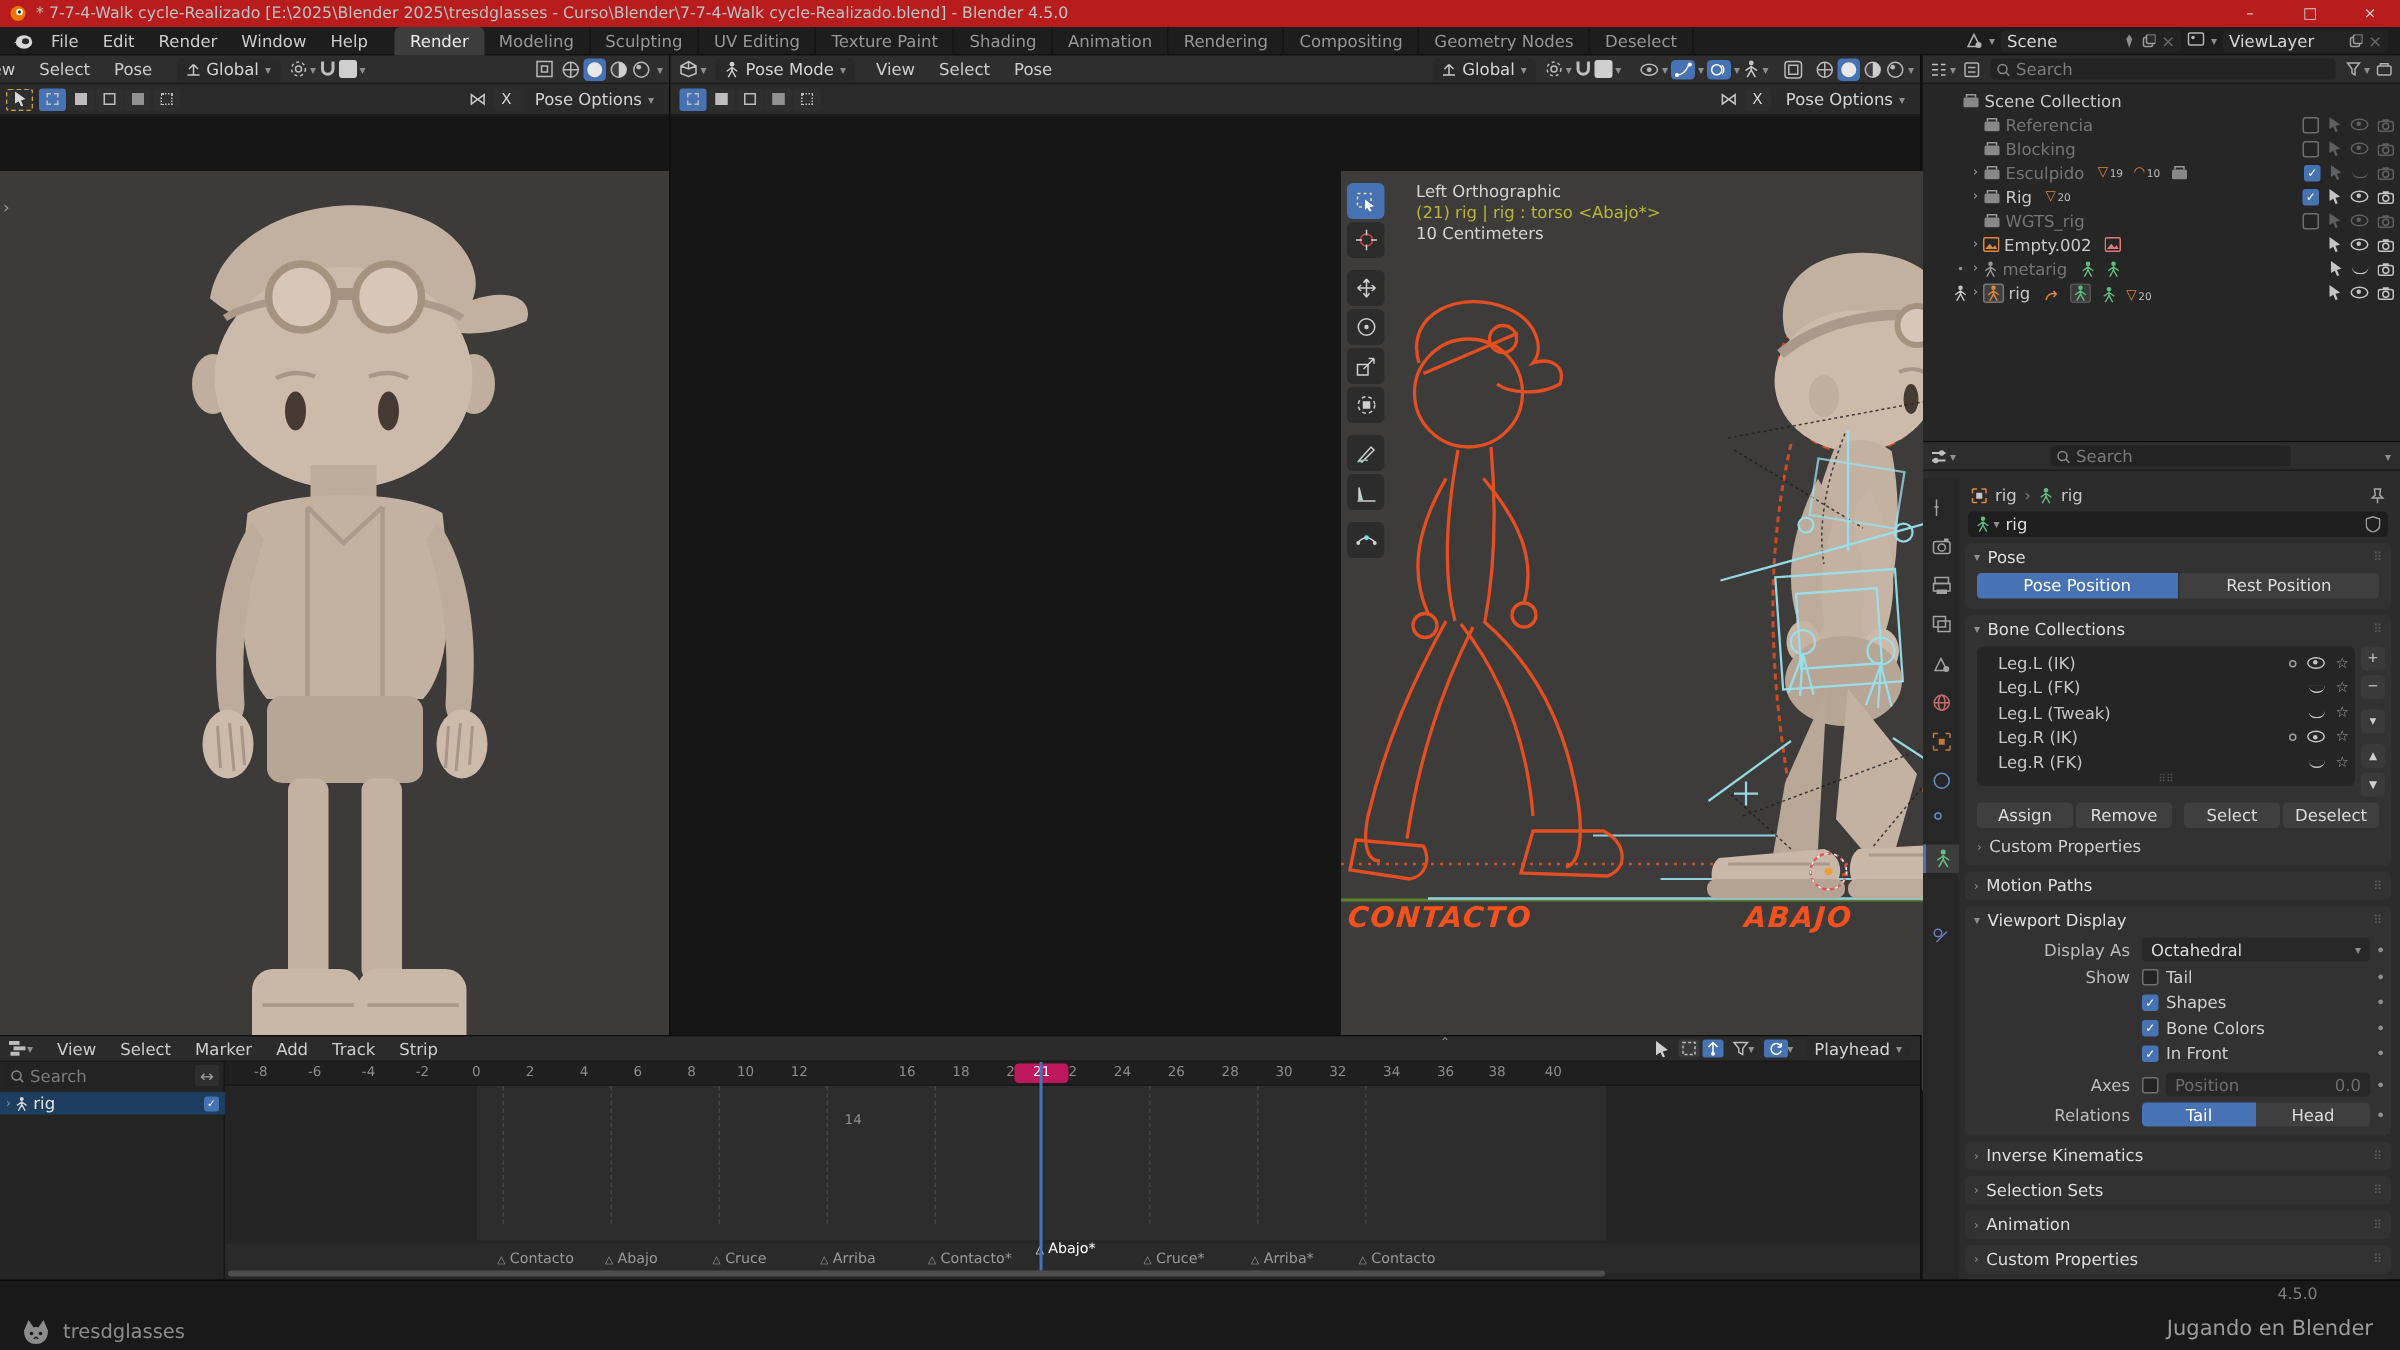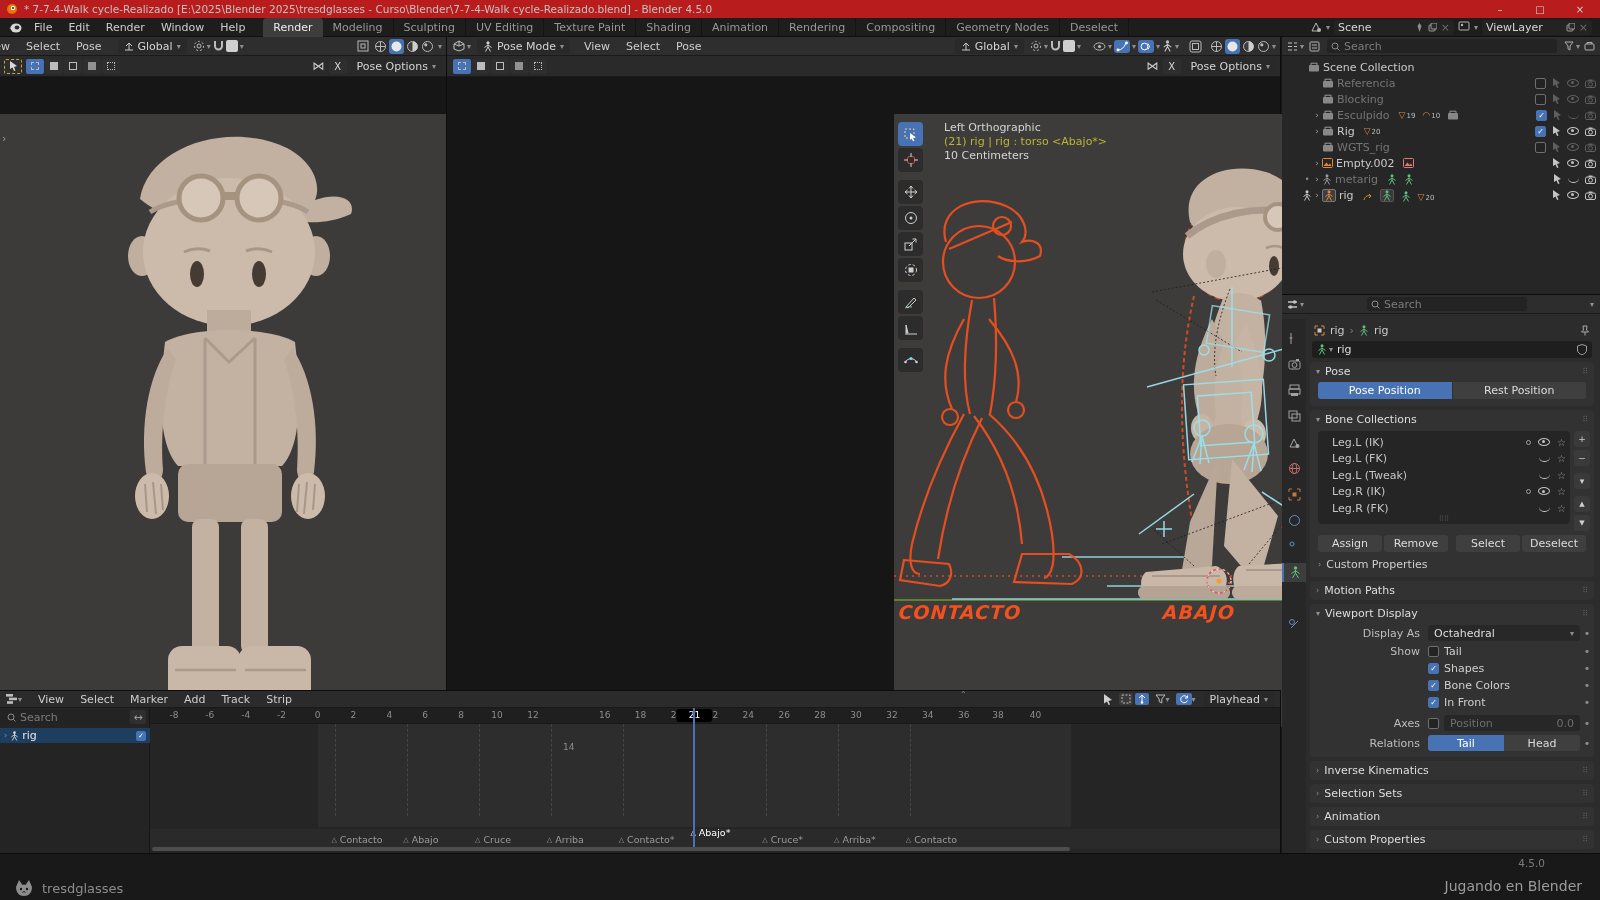--- a/index.html
+++ b/index.html
@@ -75,21 +75,21 @@
   .star{color:#9f9f9f;font-size:10px}
   .sidebtn{width:16px;height:16px;background:#3a3a3a;border-radius:3px;display:flex;align-items:center;justify-content:center;color:#cfcfcf;font-size:9px}
 
   
   #nla{left:0;top:690px;width:1281px;height:163px;background:#232323;border-top:1px solid #0d0d0d;border-right:1px solid #0d0d0d}
   #nla-h{height:17px;background:#2b2b2b;display:flex;align-items:center;border-bottom:1px solid #191919}
   #nla-left{position:absolute;left:0;top:17px;width:150px;bottom:0;background:#242424;border-right:1px solid #161616}
   #nla-tl{position:absolute;left:150px;top:17px;right:0;bottom:0;overflow:hidden;background:#252525}
   #nla-ruler{position:absolute;left:0;top:0;right:0;height:16px;background:#1f1f1f;border-bottom:1px solid #181818}
   .tick{position:absolute;top:2px;transform:translateX(-50%);color:#8d8d8d;font-size:9px}
-  .framebadge{position:absolute;top:1px;transform:translateX(-50%);background:#000000;color:#fff;border-radius:3px;padding:0 12px;font-size:9px;height:13px;line-height:13px}
+  .framebadge{position:absolute;top:1px;transform:translateX(-50%);background:#be185d;color:#fff;border-radius:3px;padding:0 12px;font-size:9px;height:13px;line-height:13px}
   .gridline{position:absolute;top:16px;width:0;border-left:1px dashed #464646;height:92px}
   .playhead{position:absolute;top:0;width:2px;background:#4772b3;height:139px}
   .marker{position:absolute;display:flex;align-items:center;gap:3px;color:#9a9a9a;font-size:9.5px}
   .marker.sel{color:#fff}
   #nla-track{position:absolute;left:0;top:20px;width:150px;height:15px;background:#1e3e60;display:flex;align-items:center;gap:3px;padding:0 4px;color:#e6e6e6}
   .hsb{position:absolute;height:4px;background:#4d4d4d;border-radius:2px}
 
   
   #statusbar{left:0;top:853px;width:1600px;height:47px;background:#191919;border-top:1px solid #0c0c0c}
   #brandl{position:absolute;left:14px;top:24px;display:flex;align-items:center;gap:8px;color:#8d8d8d;font-size:13px}

